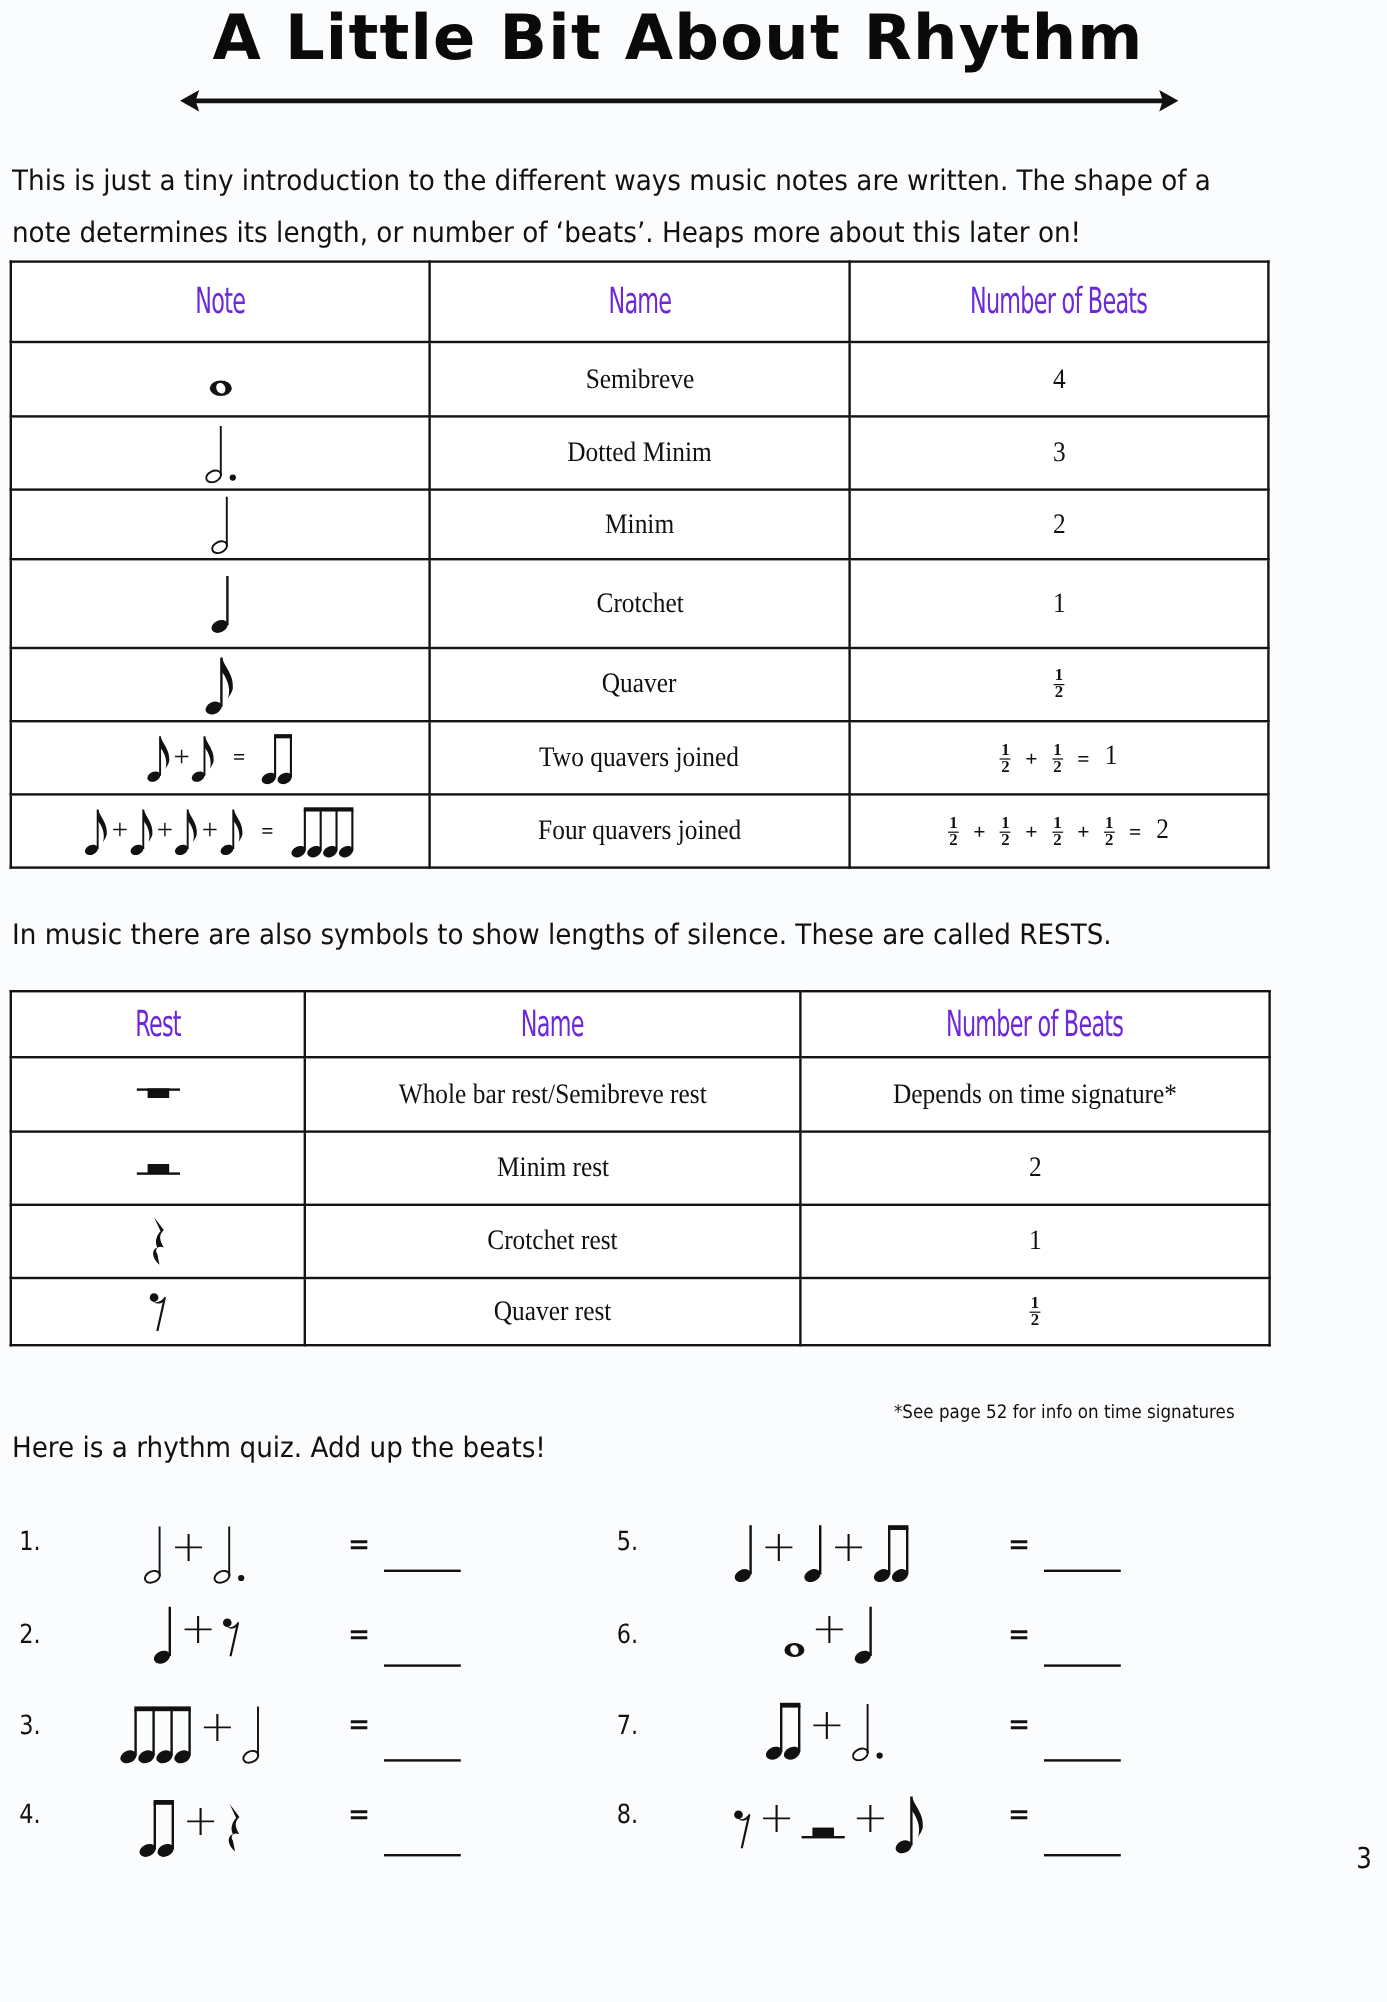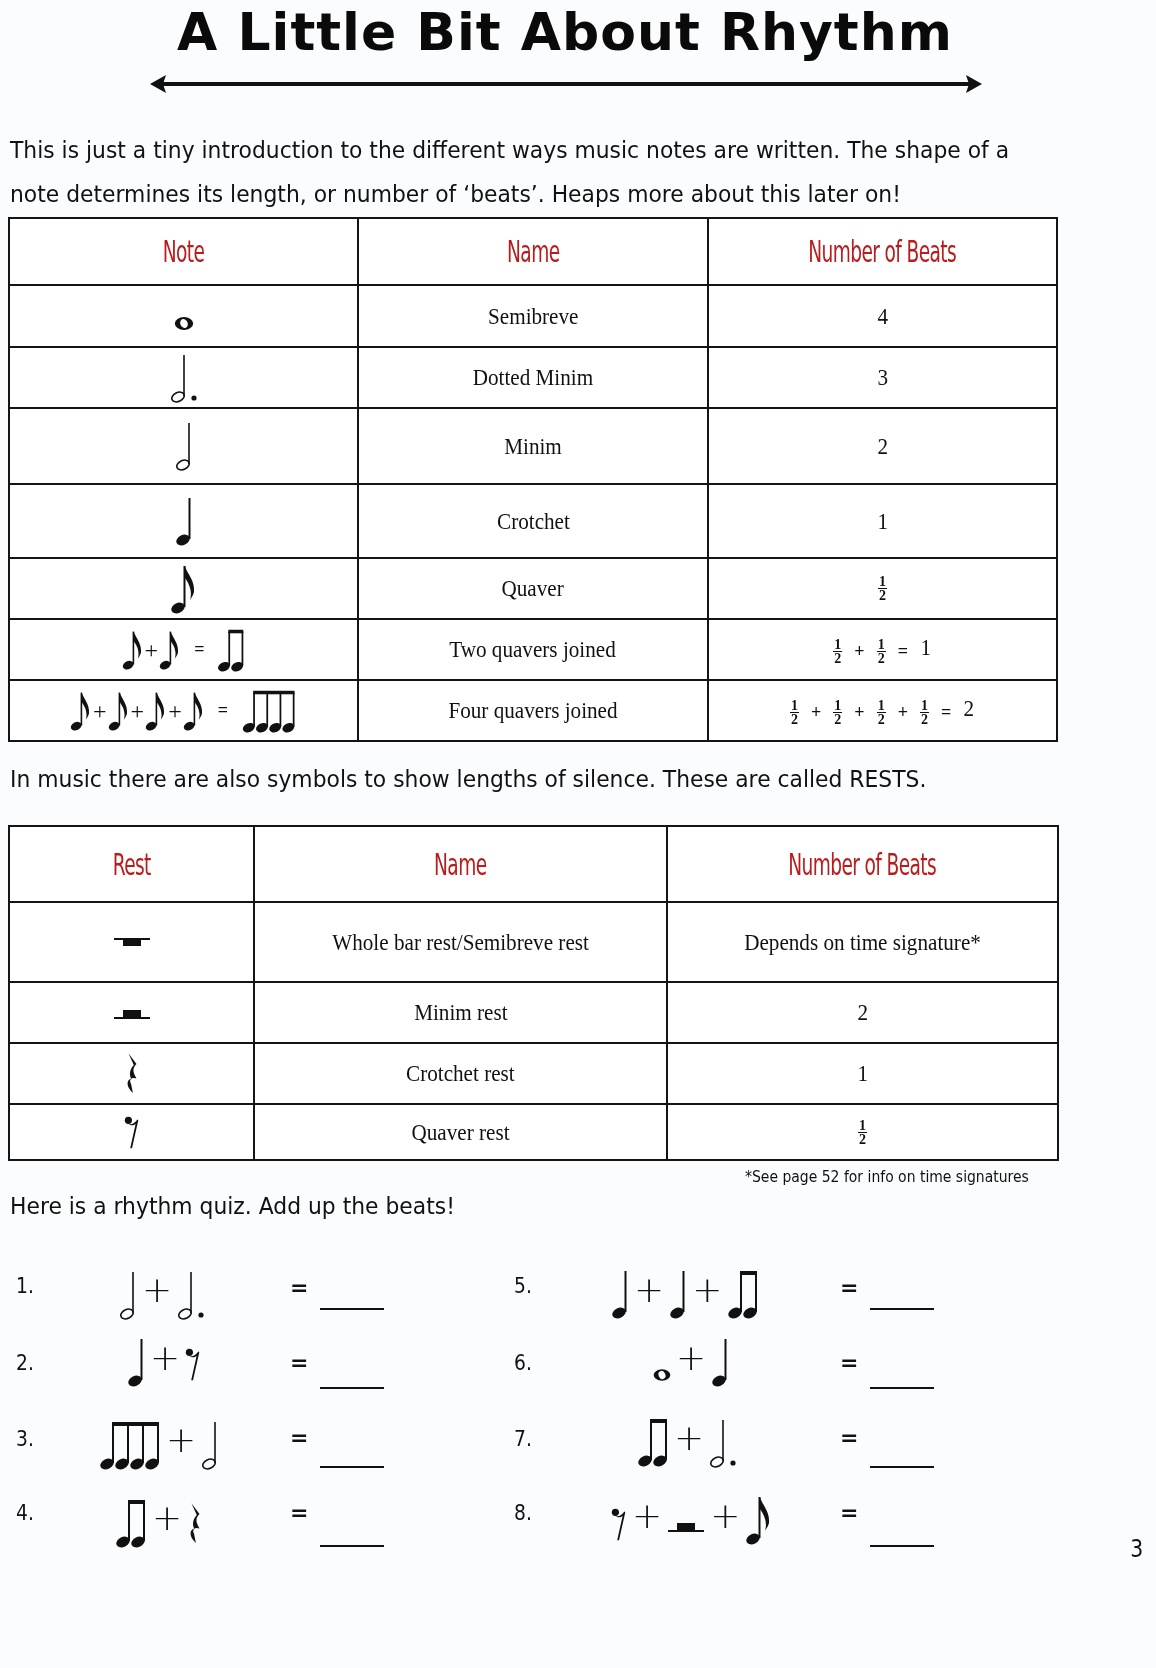--- a/index.html
+++ b/index.html
@@ -27,21 +27,21 @@
   table.grid {
     position: absolute; border-collapse: collapse; table-layout: fixed;
     background: #fff;
   }
   table.grid td, table.grid th {
     border: 2.5px solid #141414; text-align: center; vertical-align: middle;
     padding: 0; font-weight: normal; font-family: Liberation Serif, serif;
   }
   table.grid th {
     font-family: "DejaVu Sans", sans-serif;
-    font-size: 30px; letter-spacing: -1px; color: #b91c1c;
+    font-size: 30px; letter-spacing: -1px; color: #6d28d9;
   }
   th .hdr { display: inline-block; transform: scaleX(0.62); }
   td .cell { display: inline-block; font-size: 23.5px; transform: scaleX(0.9); }
   .t1 { left: 8px; top: 217px; width: 1048px; }
   .t2 { left: 8px; top: 825px; width: 1049px; }
   .frac { display: inline-flex; flex-direction: column; align-items: center; font-size: 14px; line-height: 13px; vertical-align: middle; font-weight: bold; }
   .frac .bar { width: 9px; border-top: 1.5px solid #111; }
   .sep { margin: 0 8px; font-size: 18px; vertical-align: middle; font-weight: bold; }
   .eqtext { font-size: 24px; vertical-align: middle; }
   .rests-intro {
@@ -156,21 +156,21 @@
     <td><span class="cell">Semibreve</span></td>
     <td><span class="cell">4</span></td>
   </tr>
   <tr style="height:61px">
     <td><svg width="30" height="50">
             <use href="#s-dotted-minim"></use>
           </svg></td>
     <td><span class="cell">Dotted Minim</span></td>
     <td><span class="cell">3</span></td>
   </tr>
-  <tr style="height:76px">
+  <tr style="height:58px">
     <td><svg width="20" height="50">
             <use href="#s-minim"></use>
           </svg></td>
     <td><span class="cell">Minim</span></td>
     <td><span class="cell">2</span></td>
   </tr>
   <tr style="height:74px">
     <td><svg width="20" height="52">
             <use href="#s-crotchet"></use>
           </svg></td>
@@ -269,26 +269,26 @@
 
 <div class="abs rests-intro">In music there are also symbols to show lengths of silence. These are called RESTS.</div>
 
 <table class="grid t2">
   <colgroup>
       <col style="width:245px">
       <col style="width:413px">
       <col style="width:391px">
     </colgroup>
   <tbody>
-      <tr style="height:76px">
+      <tr style="height:55px">
     <th><span class="hdr">Rest</span></th>
     <th><span class="hdr">Name</span></th>
     <th><span class="hdr">Number of Beats</span></th>
   </tr>
-  <tr style="height:80px">
+  <tr style="height:62px">
     <td><svg width="40" height="14">
             <use href="#s-whole-rest"></use>
           </svg></td>
     <td><span class="cell">Whole bar rest/Semibreve rest</span></td>
     <td><span class="cell">Depends on time signature*</span></td>
   </tr>
   <tr style="height:61px">
     <td><svg width="40" height="14">
             <use href="#s-minim-rest"></use>
           </svg></td>

